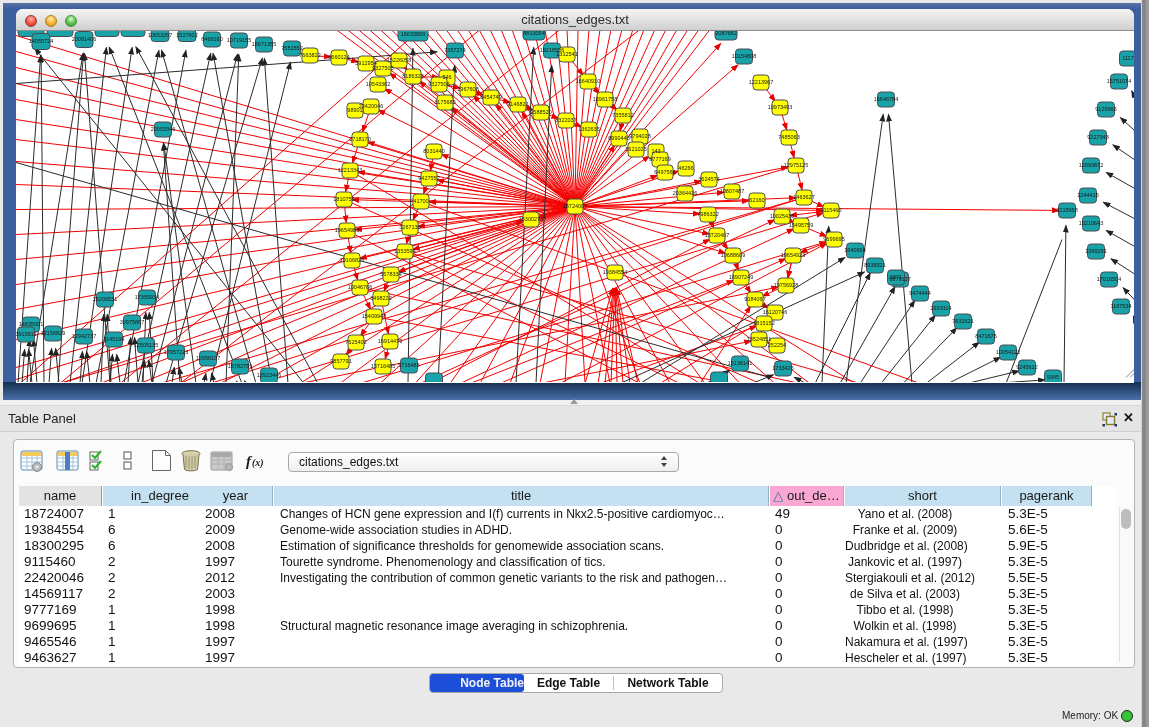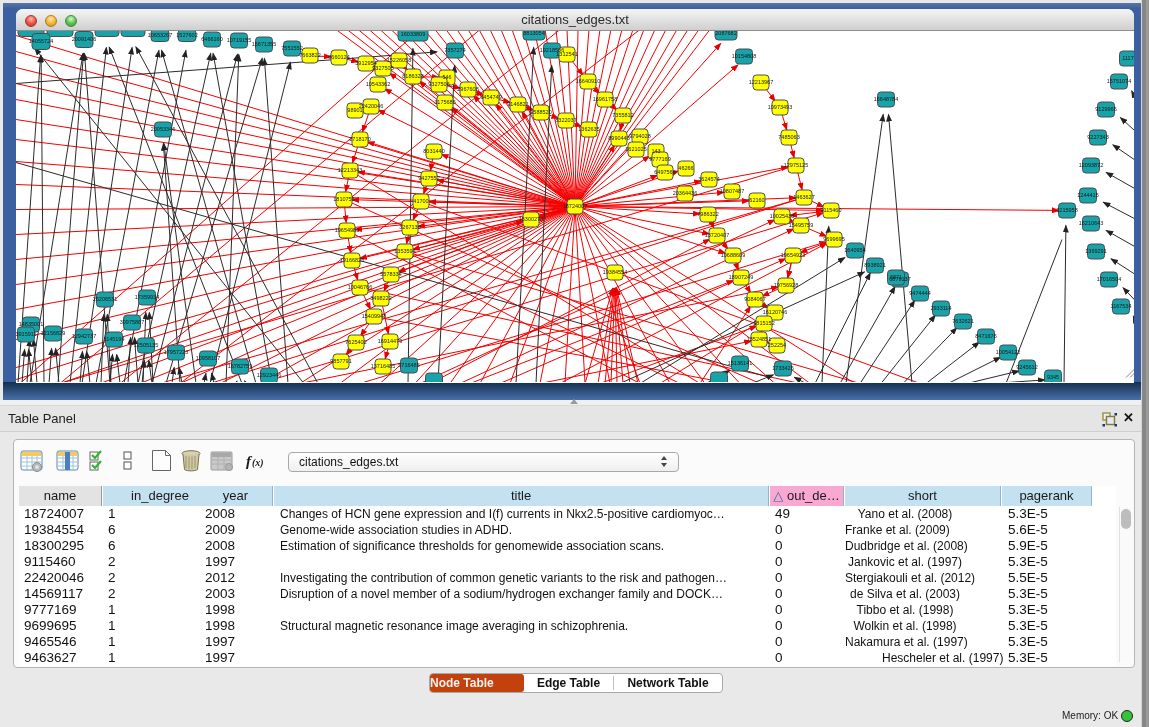--- a/index.html
+++ b/index.html
@@ -689,54 +689,54 @@
     <span class="n" style="left:775px">49</span>
     <span style="left:845px;width:120px;text-align:center">Yano et al. (2008)</span>
     <span class="n" style="left:1008px">5.3E-5</span>
   </div>
 <div class="tr" style="top:522px">
     <span class="n" style="left:24px">19384554</span>
     <span class="n" style="left:108px">6</span>
     <span class="n" style="left:205px">2009</span>
     <span style="left:280px;width:482px;overflow:hidden">Genome-wide association studies in ADHD.</span>
     <span class="n" style="left:775px">0</span>
-    <span style="left:845px;width:120px;">Franke et al. (2009)</span>
+    <span style="left:845px;width:120px;text-align:center">Franke et al. (2009)</span>
     <span class="n" style="left:1008px">5.6E-5</span>
   </div>
 <div class="tr" style="top:538px">
     <span class="n" style="left:24px">18300295</span>
     <span class="n" style="left:108px">6</span>
     <span class="n" style="left:205px">2008</span>
     <span style="left:280px;width:482px;overflow:hidden">Estimation of significance thresholds for genomewide association scans.</span>
     <span class="n" style="left:775px">0</span>
     <span style="left:845px;width:120px;text-align:center">Dudbridge et al. (2008)</span>
     <span class="n" style="left:1008px">5.9E-5</span>
   </div>
 <div class="tr" style="top:554px">
     <span class="n" style="left:24px">9115460</span>
     <span class="n" style="left:108px">2</span>
     <span class="n" style="left:205px">1997</span>
+    <span style="left:280px;width:482px;overflow:hidden">Tourette syndrome. Phenomenology and classification of tics.</span>
     <span class="n" style="left:775px">0</span>
     <span style="left:845px;width:120px;text-align:center">Jankovic et al. (1997)</span>
     <span class="n" style="left:1008px">5.3E-5</span>
   </div>
 <div class="tr" style="top:570px">
     <span class="n" style="left:24px">22420046</span>
     <span class="n" style="left:108px">2</span>
     <span class="n" style="left:205px">2012</span>
     <span style="left:280px;width:482px;overflow:hidden">Investigating the contribution of common genetic variants to the risk and pathogen…</span>
     <span class="n" style="left:775px">0</span>
     <span style="left:845px;width:120px;text-align:center">Stergiakouli et al. (2012)</span>
     <span class="n" style="left:1008px">5.5E-5</span>
   </div>
 <div class="tr" style="top:586px">
     <span class="n" style="left:24px">14569117</span>
     <span class="n" style="left:108px">2</span>
     <span class="n" style="left:205px">2003</span>
-    <span style="left:280px;width:482px;overflow:hidden">Disruption of a novel member of a sodium/hydrogen exchanger family and DOCK…</span>
     <span class="n" style="left:775px">0</span>
     <span style="left:845px;width:120px;text-align:center">de Silva et al. (2003)</span>
     <span class="n" style="left:1008px">5.3E-5</span>
   </div>
 <div class="tr" style="top:602px">
     <span class="n" style="left:24px">9777169</span>
     <span class="n" style="left:108px">1</span>
     <span class="n" style="left:205px">1998</span>
     <span class="n" style="left:775px">0</span>
     <span style="left:845px;width:120px;text-align:center">Tibbo et al. (1998)</span>
@@ -757,29 +757,29 @@
     <span class="n" style="left:205px">1997</span>
     <span class="n" style="left:775px">0</span>
     <span style="left:845px;width:120px;text-align:center">Nakamura et al. (1997)</span>
     <span class="n" style="left:1008px">5.3E-5</span>
   </div>
 <div class="tr" style="top:650px">
     <span class="n" style="left:24px">9463627</span>
     <span class="n" style="left:108px">1</span>
     <span class="n" style="left:205px">1997</span>
     <span class="n" style="left:775px">0</span>
-    <span style="left:882px;width:120px;text-align:left">Hescheler et al. (1997)</span>
+    <span style="left:845px;width:120px;text-align:left">Hescheler et al. (1997)</span>
     <span class="n" style="left:1008px">5.3E-5</span>
   </div>
 
 <div class="abs" style="left:1119px;top:507px;width:15px;height:155px;background:#fafafa;border-left:1px solid #e0e0e0"></div>
 <div class="abs" style="left:1121px;top:509px;width:10px;height:20px;background:#bdbdbd;border-radius:5px"></div>
 
 <div class="abs" style="left:429px;top:673px;width:294px;height:20px;border:1px solid #a8a8a8;border-radius:4px;background:#fff">
- <div class="abs" style="left:0px;top:0px;width:94px;height:18px;background:#c2410c;border-radius:3px;color:#f2f2f2;text-align:left;line-height:18px;font-size:12px;font-weight:bold">Node Table</div>
+ <div class="abs" style="left:0px;top:0px;width:94px;height:18px;background:#1d4ed8;border-radius:3px;color:#f2f2f2;text-align:right;line-height:18px;font-size:12px;font-weight:bold">Node Table</div>
  <div class="abs" style="left:94px;top:0;width:89px;height:18px;color:#111;text-align:center;line-height:18px;font-size:12px;font-weight:bold">Edge Table</div>
  <div class="abs" style="left:183px;top:2px;width:1px;height:14px;background:#c0c0c0"></div>
  <div class="abs" style="left:184px;top:0;width:108px;height:18px;color:#111;text-align:center;line-height:18px;font-size:12px;font-weight:bold">Network Table</div>
 </div>
 
 <div class="abs" style="left:1062px;top:710px;font-size:10px;color:#222">Memory: OK</div>
 <div class="abs" style="left:1121px;top:710px;width:12px;height:12px;border-radius:50%;background:#35c435;border:1px solid #222"></div>
 
 <div class="abs" style="left:1141px;top:0;width:1px;height:727px;background:#d5d5d5"></div>
 <div class="abs" style="left:1142px;top:0;width:4px;height:727px;background:#878787"></div>

